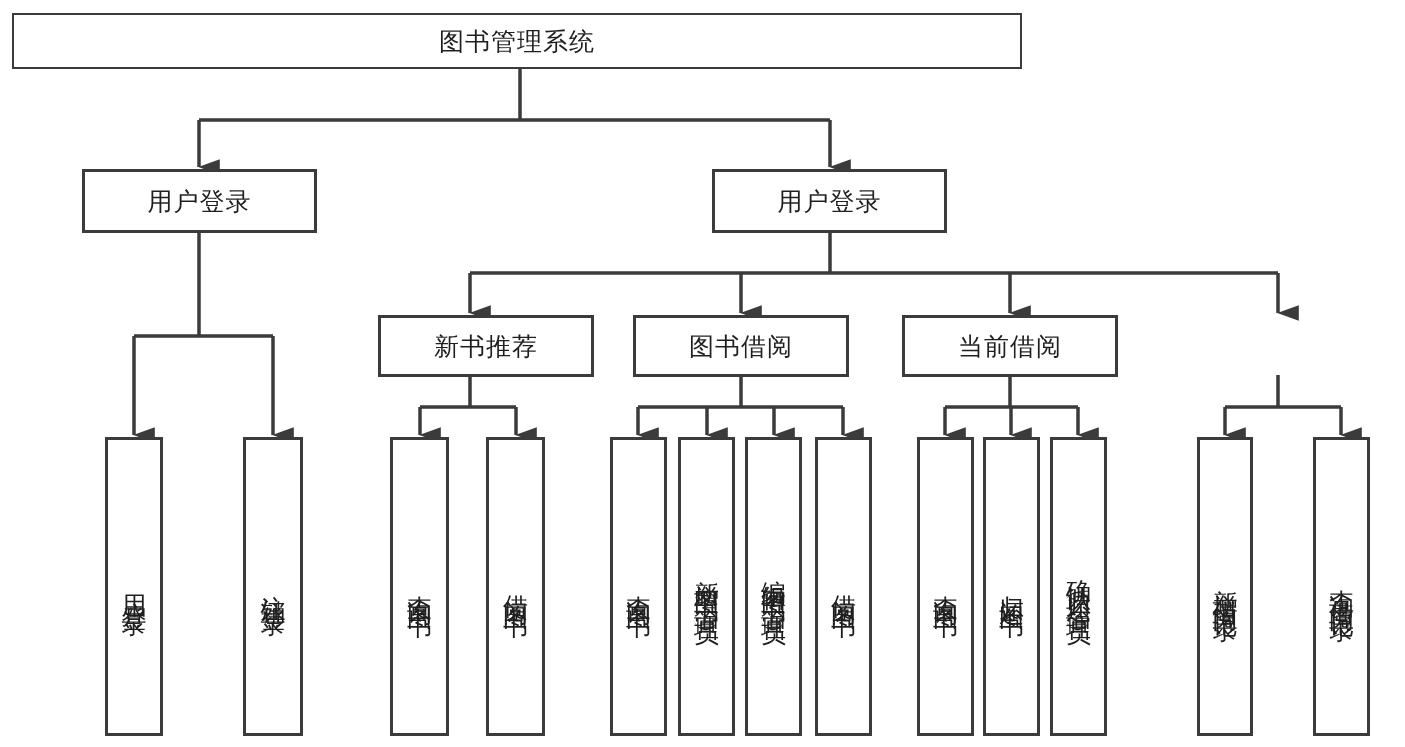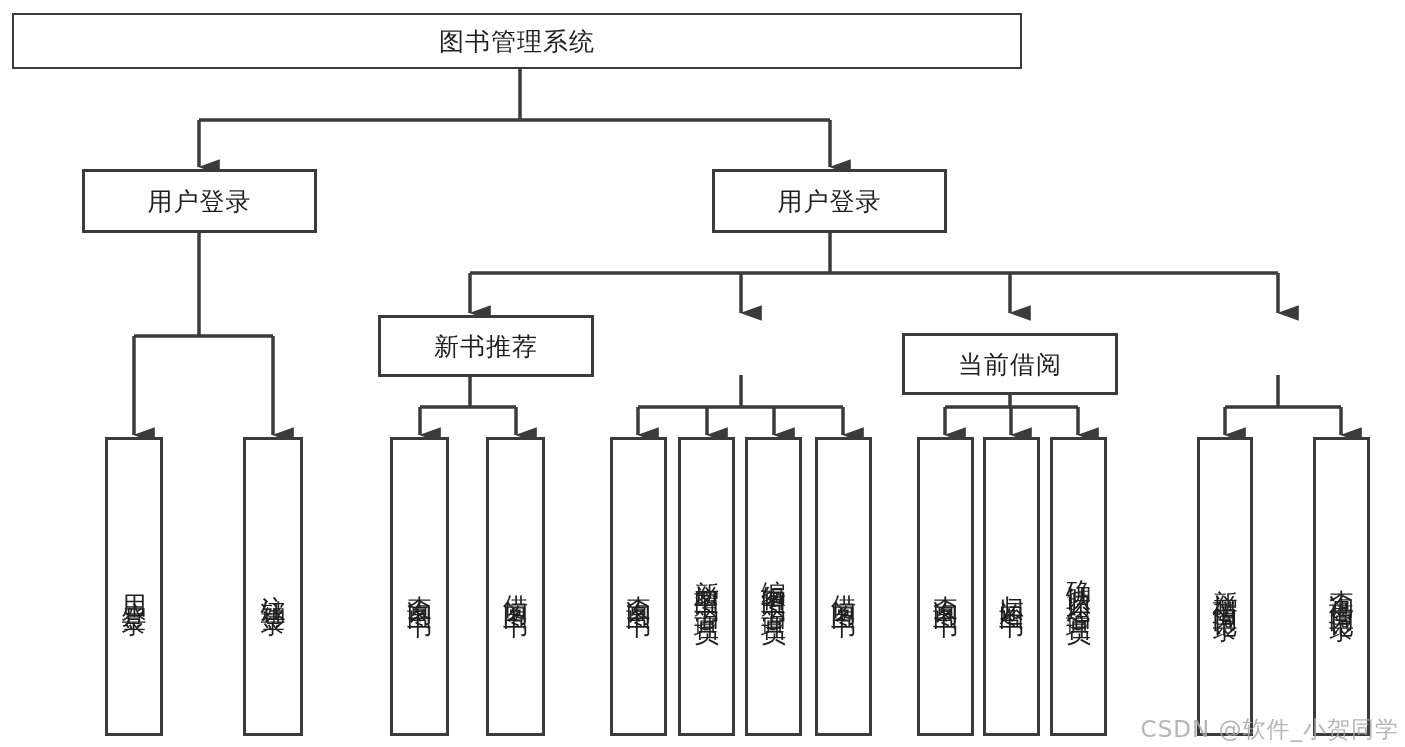--- a/index.html
+++ b/index.html
@@ -109,21 +109,24 @@
   <div class="node" style="left:82px;top:169px;width:235px;height:64px">
     <span class="hlabel">用户登录</span>
   </div>
   <div class="node" style="left:712px;top:169px;width:235px;height:64px">
     <span class="hlabel">用户登录</span>
   </div>
 
   <div class="node" style="left:378px;top:315px;width:216px;height:62px">
     <span class="hlabel">新书推荐</span>
   </div>
-  <div class="node" style="left:902px;top:333px;width:216px;height:62px">
+  <div class="node" style="left:633px;top:315px;width:216px;height:62px">
+    <span class="hlabel">图书借阅</span>
+  </div>
+  <div class="node" style="left:902px;top:315px;width:216px;height:62px">
     <span class="hlabel">当前借阅</span>
   </div>
 
   <div class="node leaf" style="left:105px;top:437px;width:58px;height:299px">
     <span class="vlabel">用户登录</span>
   </div>
   <div class="node leaf" style="left:243px;top:437px;width:60px;height:299px">
     <span class="vlabel">注销登录</span>
   </div>
 
@@ -157,15 +160,14 @@
     <span class="vlabel">确认归还（管理员）</span>
   </div>
 
   <div class="node leaf" style="left:1197px;top:437px;width:56px;height:299px">
     <span class="vlabel">新增借阅记录</span>
   </div>
   <div class="node leaf" style="left:1313px;top:437px;width:57px;height:299px">
     <span class="vlabel">查询借阅记录</span>
   </div>
 
-  <div id="watermark">CSDN @软件_小贺同学</div>
 
 </div>
 
 </body></html>

